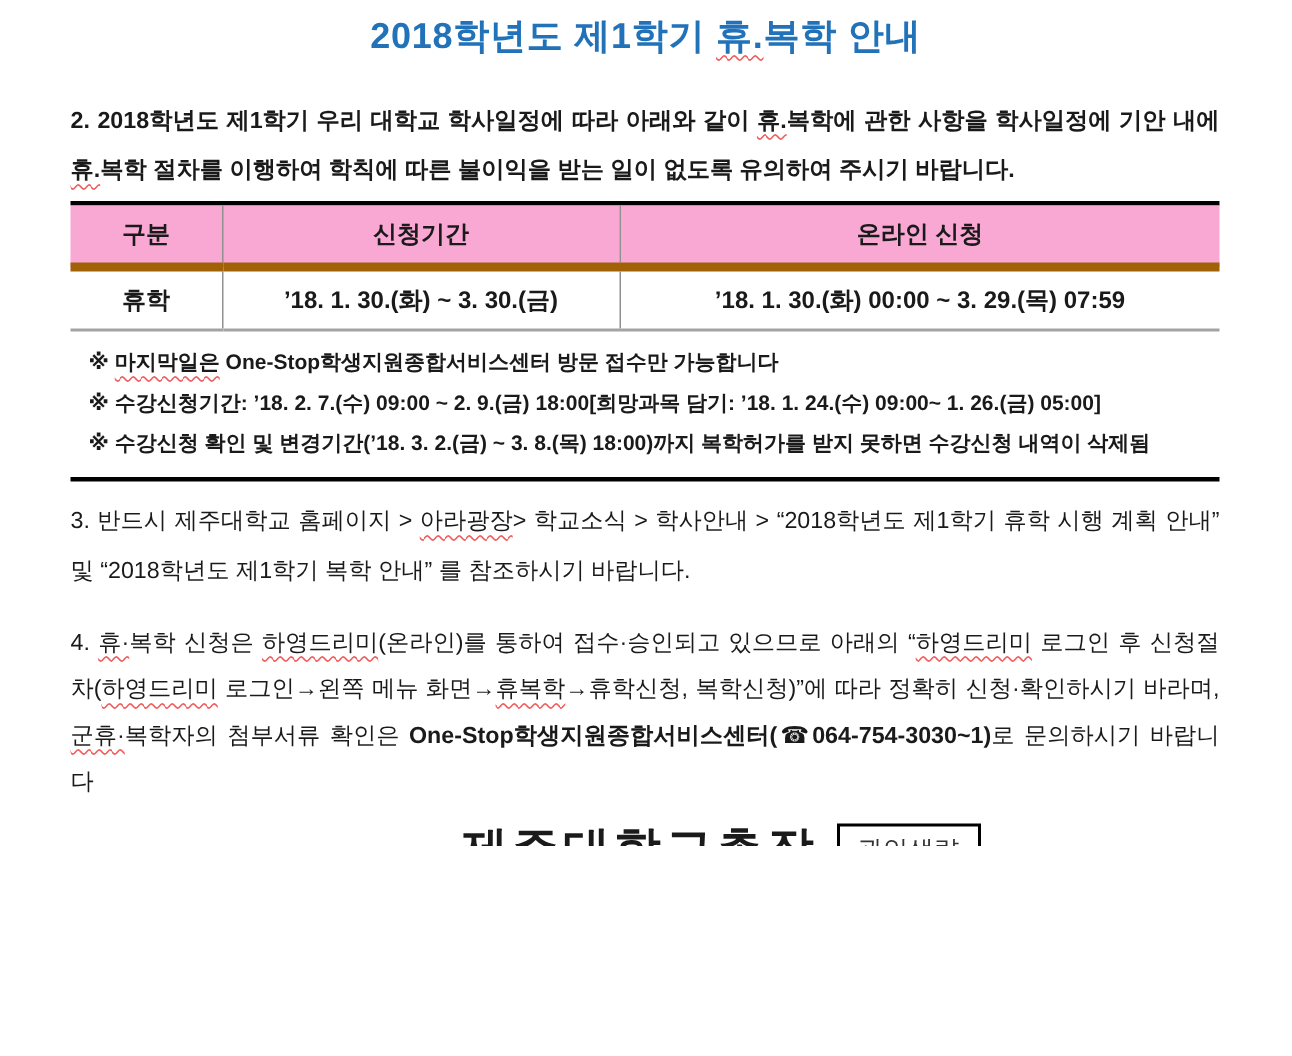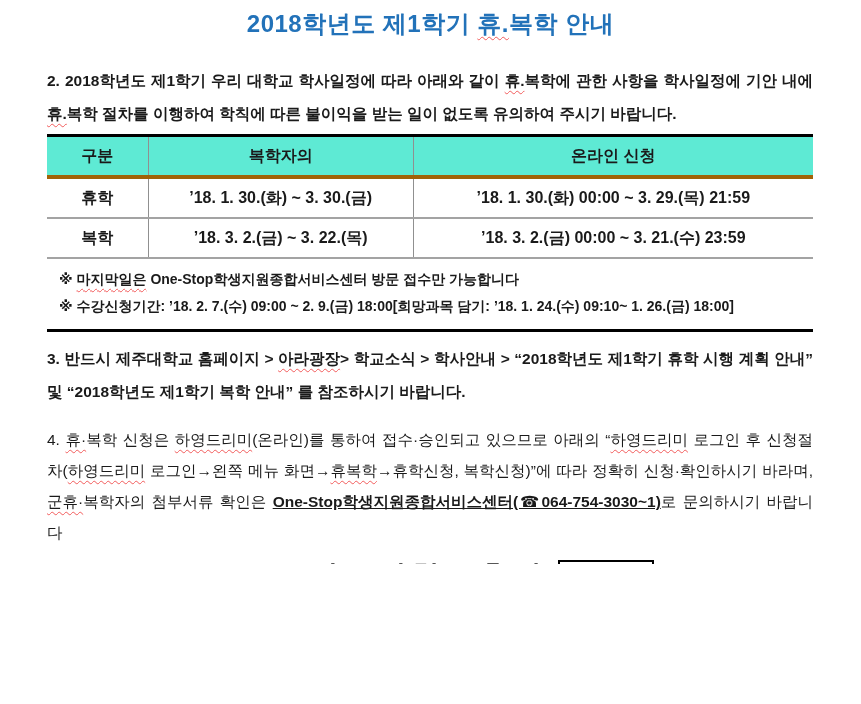--- a/index.html
+++ b/index.html
@@ -19,24 +19,24 @@
     color:#2272B9;
     letter-spacing:0.5px;
   }
   .para{
     margin-left:47px;margin-right:48px;
     font-size:15.5px;
     line-height:33px;
   }
   .p1{margin-top:20px;font-weight:bold;line-height:20px;}
   .p2{margin-top:24px;font-weight:bold;text-align:justify;}
-  .p3{margin-top:10px;font-weight:bold;text-align:justify;}
+  .p3{margin-top:10px;font-weight:normal;text-align:justify;}
   .p4{margin-top:16px;line-height:31px;text-align:justify;}
   .p5{margin-top:10px;line-height:31px;text-align:justify;}
-  .b{font-weight:bold;text-decoration:underline;}
+  .b{font-weight:bold;}
   .sq{
     text-decoration-line:underline;
     text-decoration-style:wavy;
     text-decoration-color:#F25C5C;
     text-decoration-thickness:1px;
     text-underline-offset:4px;
   }
   
   .tablewrap{
     margin:4px 48px 0 47px;
@@ -53,22 +53,22 @@
   table.sched col.c1{width:13.2%;}
   table.sched col.c2{width:34.6%;}
   table.sched col.c3{width:52.2%;}
   table.sched th, table.sched td{
     height:38px;
     text-align:center;
     vertical-align:middle;
     padding:0 4px;
   }
   table.sched th{
-    background:#5eead4;
-    border-bottom:4px solid #a16207;
+    background:#f9a8d4;
+    border-bottom:6px solid #a16207;
   }
   table.sched th + th, table.sched td + td{
     border-left:1px solid #909090;
   }
   table.sched tr.datarow td{
     border-bottom:2px solid #a3a3a3;
   }
   .notes{
     padding:7px 6px 9px 12px;
     font-size:14px;
@@ -109,38 +109,34 @@
   <div class="tablewrap">
     <table class="sched">
       <colgroup>
           <col class="c1">
           <col class="c2">
           <col class="c3">
         </colgroup>
       <tbody>
           <tr>
         <th>구분</th>
-        <th>복학자의</th>
+        <th>신청기간</th>
         <th>온라인 신청</th>
       </tr>
       <tr class="datarow">
         <td>휴학</td>
         <td>’18. 1. 30.(화) ~ 3. 30.(금)</td>
-        <td>’18. 1. 30.(화) 00:00 ~ 3. 29.(목) 21:59</td>
-      </tr>
-      <tr class="datarow">
-        <td>복학</td>
-        <td>’18. 3. 2.(금) ~ 3. 22.(목)</td>
-        <td>’18. 3. 2.(금) 00:00 ~ 3. 21.(수) 23:59</td>
+        <td>’18. 1. 30.(화) 00:00 ~ 3. 29.(목) 07:59</td>
       </tr>
     </tbody>
       </table>
     <div class="notes">
       <div><span>※ </span><span class="sq">마지막일은</span><span> One-Stop학생지원종합서비스센터 방문 접수만 가능합니다</span></div>
-      <div><span>※ 수강신청기간: ’18. 2. 7.(수) 09:00 ~ 2. 9.(금) 18:00[희망과목 담기: ’18. 1. 24.(수) 09:10~ 1. 26.(금) 18:00]</span></div>
+      <div><span>※ 수강신청기간: ’18. 2. 7.(수) 09:00 ~ 2. 9.(금) 18:00[희망과목 담기: ’18. 1. 24.(수) 09:00~ 1. 26.(금) 05:00]</span></div>
+      <div><span>※ 수강신청 확인 및 변경기간(’18. 3. 2.(금) ~ 3. 8.(목) 18:00)까지 복학허가를 받지 못하면 수강신청 내역이 삭제됨</span></div>
     </div>
   </div>
 
   <div class="para p3"><span>3. 반드시 제주대학교 홈페이지 &gt; </span><span class="sq">아라광장</span><span>&gt; 학교소식 &gt; 학사안내 &gt; “2018학년도 제1학기 휴학 시행 계획 안내” 및 “2018학년도 제1학기 복학 안내” 를 참조하시기 바랍니다.</span></div>
 
   <div class="para p4"><span>4. </span><span class="sq">휴·</span><span>복학 신청은 </span><span class="sq">하영드리미</span><span>(온라인)를 통하여 접수·승인되고 있으므로 아래의 “</span><span class="sq">하영드리미</span><span> 로그인 후 신청절차(</span><span class="sq">하영드리미</span><span> 로그인→왼쪽 메뉴 화면→</span><span class="sq">휴복학</span><span>→휴학신청, 복학신청)”에 따라 정확히 신청·확인하시기 바라며, </span><span class="sq">군휴·</span><span>복학자의 첨부서류 확인은 </span><span class="b">One-Stop학생지원종합서비스센터(☎064-754-3030~1)</span><span>로 문의하시기 바랍니다</span></div>
 
 
   <div class="footer">
     <span class="sig">제주대학교총장</span>

